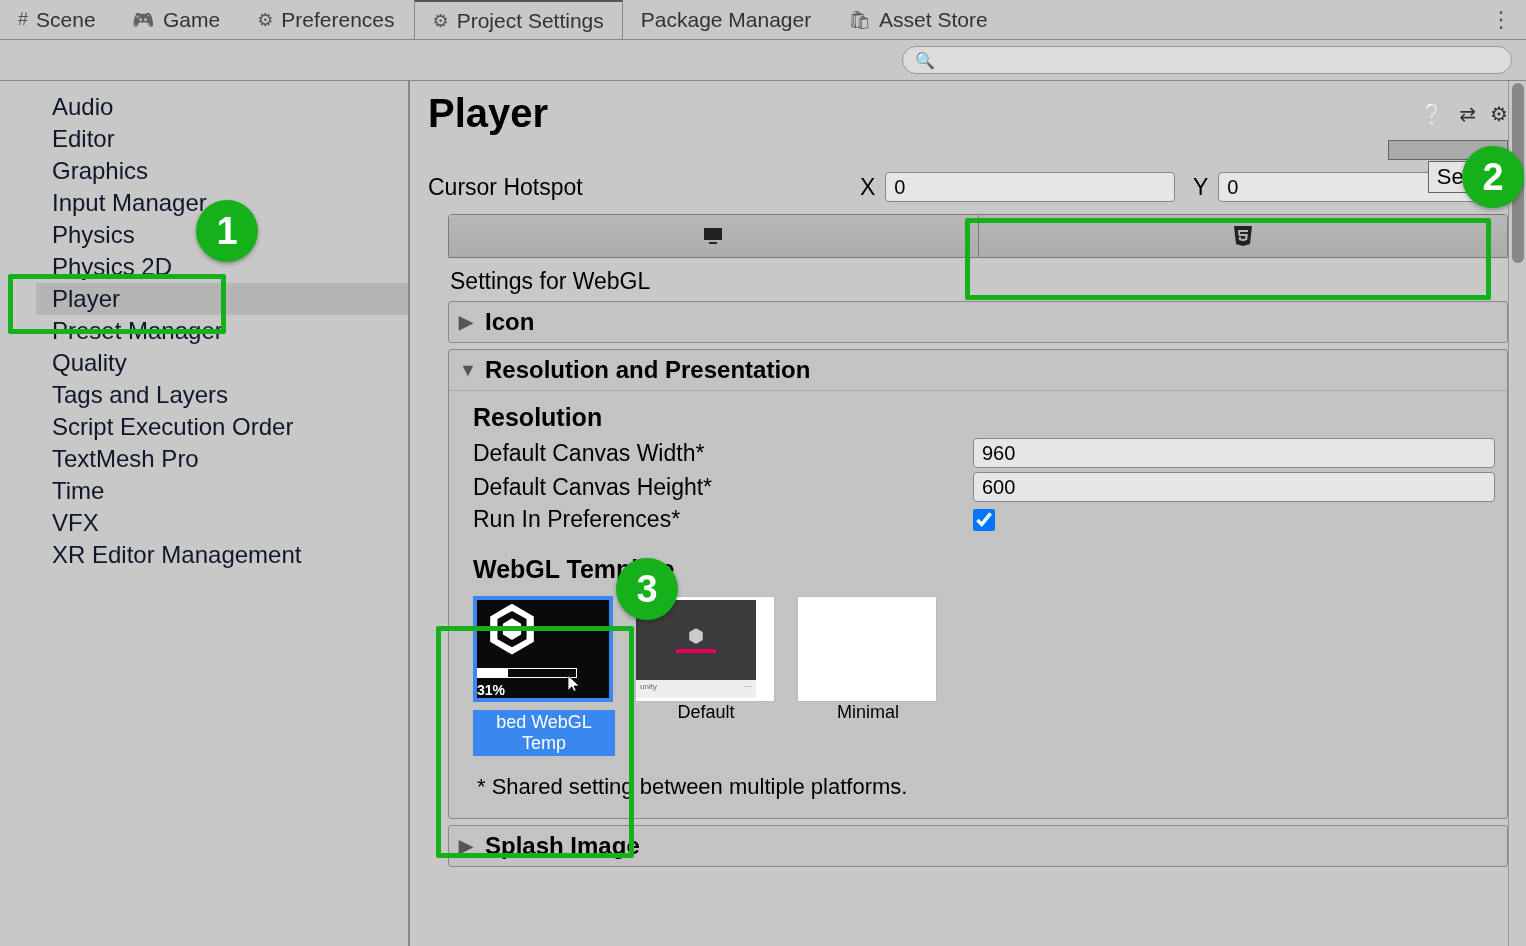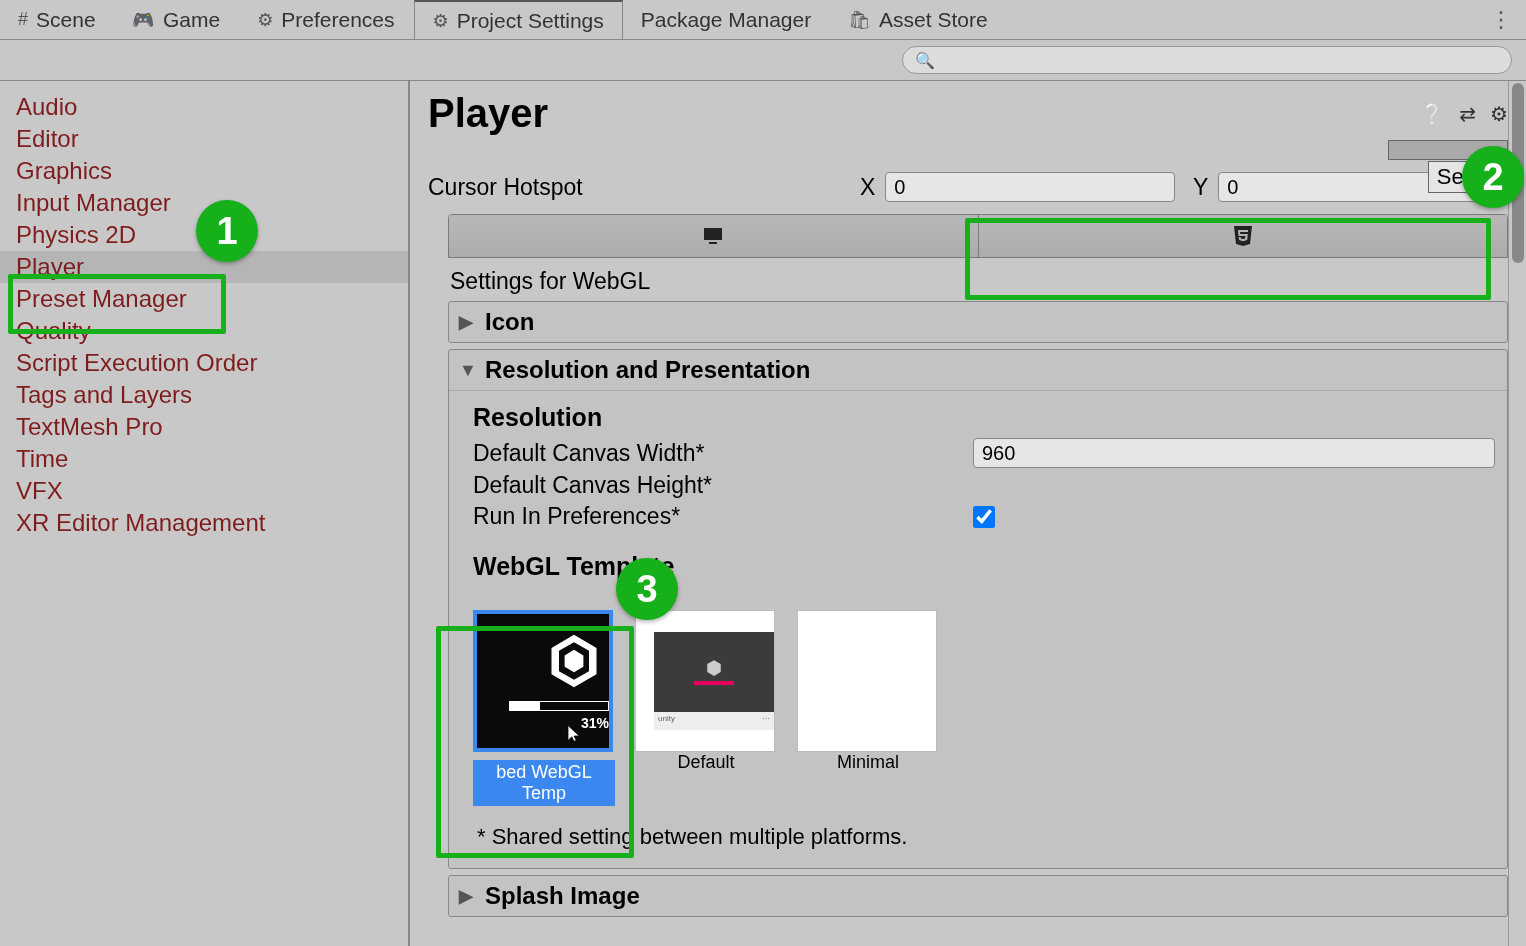--- a/index.html
+++ b/index.html
@@ -15,21 +15,21 @@
 .tab-menu { margin-left: auto; padding: 0 14px; font-size: 22px; color: #555; }
 
 
 .search-row { display: flex; justify-content: flex-end; padding: 6px 14px; background: #c8c8c8; border-bottom: 1px solid #888; }
 .search-box { display:flex; align-items:center; background: #dcdcdc; border: 1px solid #999; border-radius: 18px; height: 28px; width: 610px; padding: 0 12px; gap:8px; }
 .search-box input { border: none; background: transparent; flex: 1; font-size: 14px; outline: none; }
 
 
 .main { display: flex; flex: 1; overflow: hidden; }
 .sidebar { width: 410px; border-right: 2px solid #888; padding-top: 10px; background: #c8c8c8; overflow-y: auto; }
-.sidebar-item { font-size: 24px; padding: 2px 16px; color: #7f1d1d; cursor: pointer; }
+.sidebar-item { font-size: 24px; padding: 2px 16px; color: #0f172a; cursor: pointer; margin-left: 36px; }
 .sidebar-item.selected { background: #b5b5b5; }
 
 .content { flex: 1; display: flex; flex-direction: column; overflow-y: auto; position: relative; }
 .content-scroll { padding: 0 18px 20px 18px; }
 .content-header { display: flex; align-items: center; padding: 10px 0 0 0; }
 .content-title { font-size: 40px; font-weight: 700; flex: 1; }
 .header-icons { display: flex; gap: 14px; font-size: 20px; color: #333; }
 
 .select-row { display:flex; justify-content:flex-end; margin-top:4px; margin-bottom: 8px; }
 .select-btn { background:#aaa; border:1px solid #666; padding:2px 10px; font-size:22px; position:relative; }
@@ -53,21 +53,21 @@
 .tri { font-size: 18px; color:#555; display:inline-block; width:18px; }
 .foldout-body { padding: 6px 12px 12px 24px; border-top: 1px solid #aaa; }
 .sub-heading { font-size: 25px; font-weight: 700; margin: 6px 0; }
 
 .input-row { display:flex; align-items:center; margin:4px 0; }
 .input-row .lbl { flex:0 0 500px; font-size: 23px; }
 .chk { width: 22px; height:22px; }
 
 .template-grid { display:flex; gap:20px; margin-top: 12px; }
 .template-item { width: 142px; text-align:center; }
-.thumb { width:140px; height:142px; background:#fff; border:1px solid #bbb; display:flex; align-items:flex-end; justify-content:center; position:relative;margin-top:17px; }
+.thumb { width:140px; height:106px; background:#fff; border:1px solid #bbb; display:flex; align-items:flex-start; justify-content:center; position:relative; }
 .thumb.selected { border:4px solid #3a87f0; }
 .thumb.black { background:#0a0a0a; flex-direction:column; justify-content:center; }
 .prog-bar { width: 100px; height:10px; border:1px solid #fff; margin-top:10px; position:relative; }
 .prog-fill { background:#fff; height:100%; width:31%; }
 .prog-txt { color:#fff; font-size:14px; font-weight:700; margin-top:4px; }
 .thumb-label { font-size:18px; margin-top:8px; }
 .thumb-label.selected { background:#3a87f0; color:#fff; padding:2px 4px; display:inline-block; }
 .unity-logo { width:70px; height:60px; }
 .unity-logo-small { width:20px; height:18px; }
 .default-thumb-inner { width:120px; height:80px; background:#3b3b3b; display:flex; flex-direction:column; align-items:center; justify-content:center; }
@@ -121,26 +121,27 @@
       <input style="">
     </div>
   </div>
 
   <div class="main">
     <div class="sidebar" id="sidebar">
         <div class="sidebar-item">Audio</div>
         <div class="sidebar-item">Editor</div>
         <div class="sidebar-item">Graphics</div>
         <div class="sidebar-item">Input Manager</div>
+        <div class="sidebar-item">Physics</div>
         <div class="sidebar-item">Physics 2D</div>
         <div class="sidebar-item selected">Player</div>
         <div class="sidebar-item">Preset Manager</div>
         <div class="sidebar-item">Quality</div>
+        <div class="sidebar-item">Tags and Layers</div>
         <div class="sidebar-item">Script Execution Order</div>
-        <div class="sidebar-item">Tags and Layers</div>
         <div class="sidebar-item">TextMesh Pro</div>
         <div class="sidebar-item">Time</div>
         <div class="sidebar-item">VFX</div>
         <div class="sidebar-item">XR Editor Management</div>
       </div>
 
     <div class="content">
       <div class="content-scroll">
         <div class="content-header">
           <div class="content-title">Player</div>
@@ -195,20 +196,21 @@
             <span>Resolution and Presentation</span>
           </div>
           <div class="foldout-body">
             <div class="sub-heading">Resolution</div>
             <div class="input-row">
               <div class="lbl">Default Canvas Width*</div>
               <input class="text-input" style="flex: 1 1 0%;" value="960">
             </div>
             <div class="input-row">
               <div class="lbl">Default Canvas Height*</div>
+              <input class="text-input" style="flex: 1 1 0%;" value="600">
             </div>
             <div class="input-row">
               <div class="lbl">Run In Preferences*</div>
               <input type="checkbox" class="chk" checked="" style="">
             </div>
 
             <div class="sub-heading" style="margin-top:22px;">WebGL Template</div>
             <div class="template-grid">
               <div class="template-item">
                 <div class="thumb black selected">

